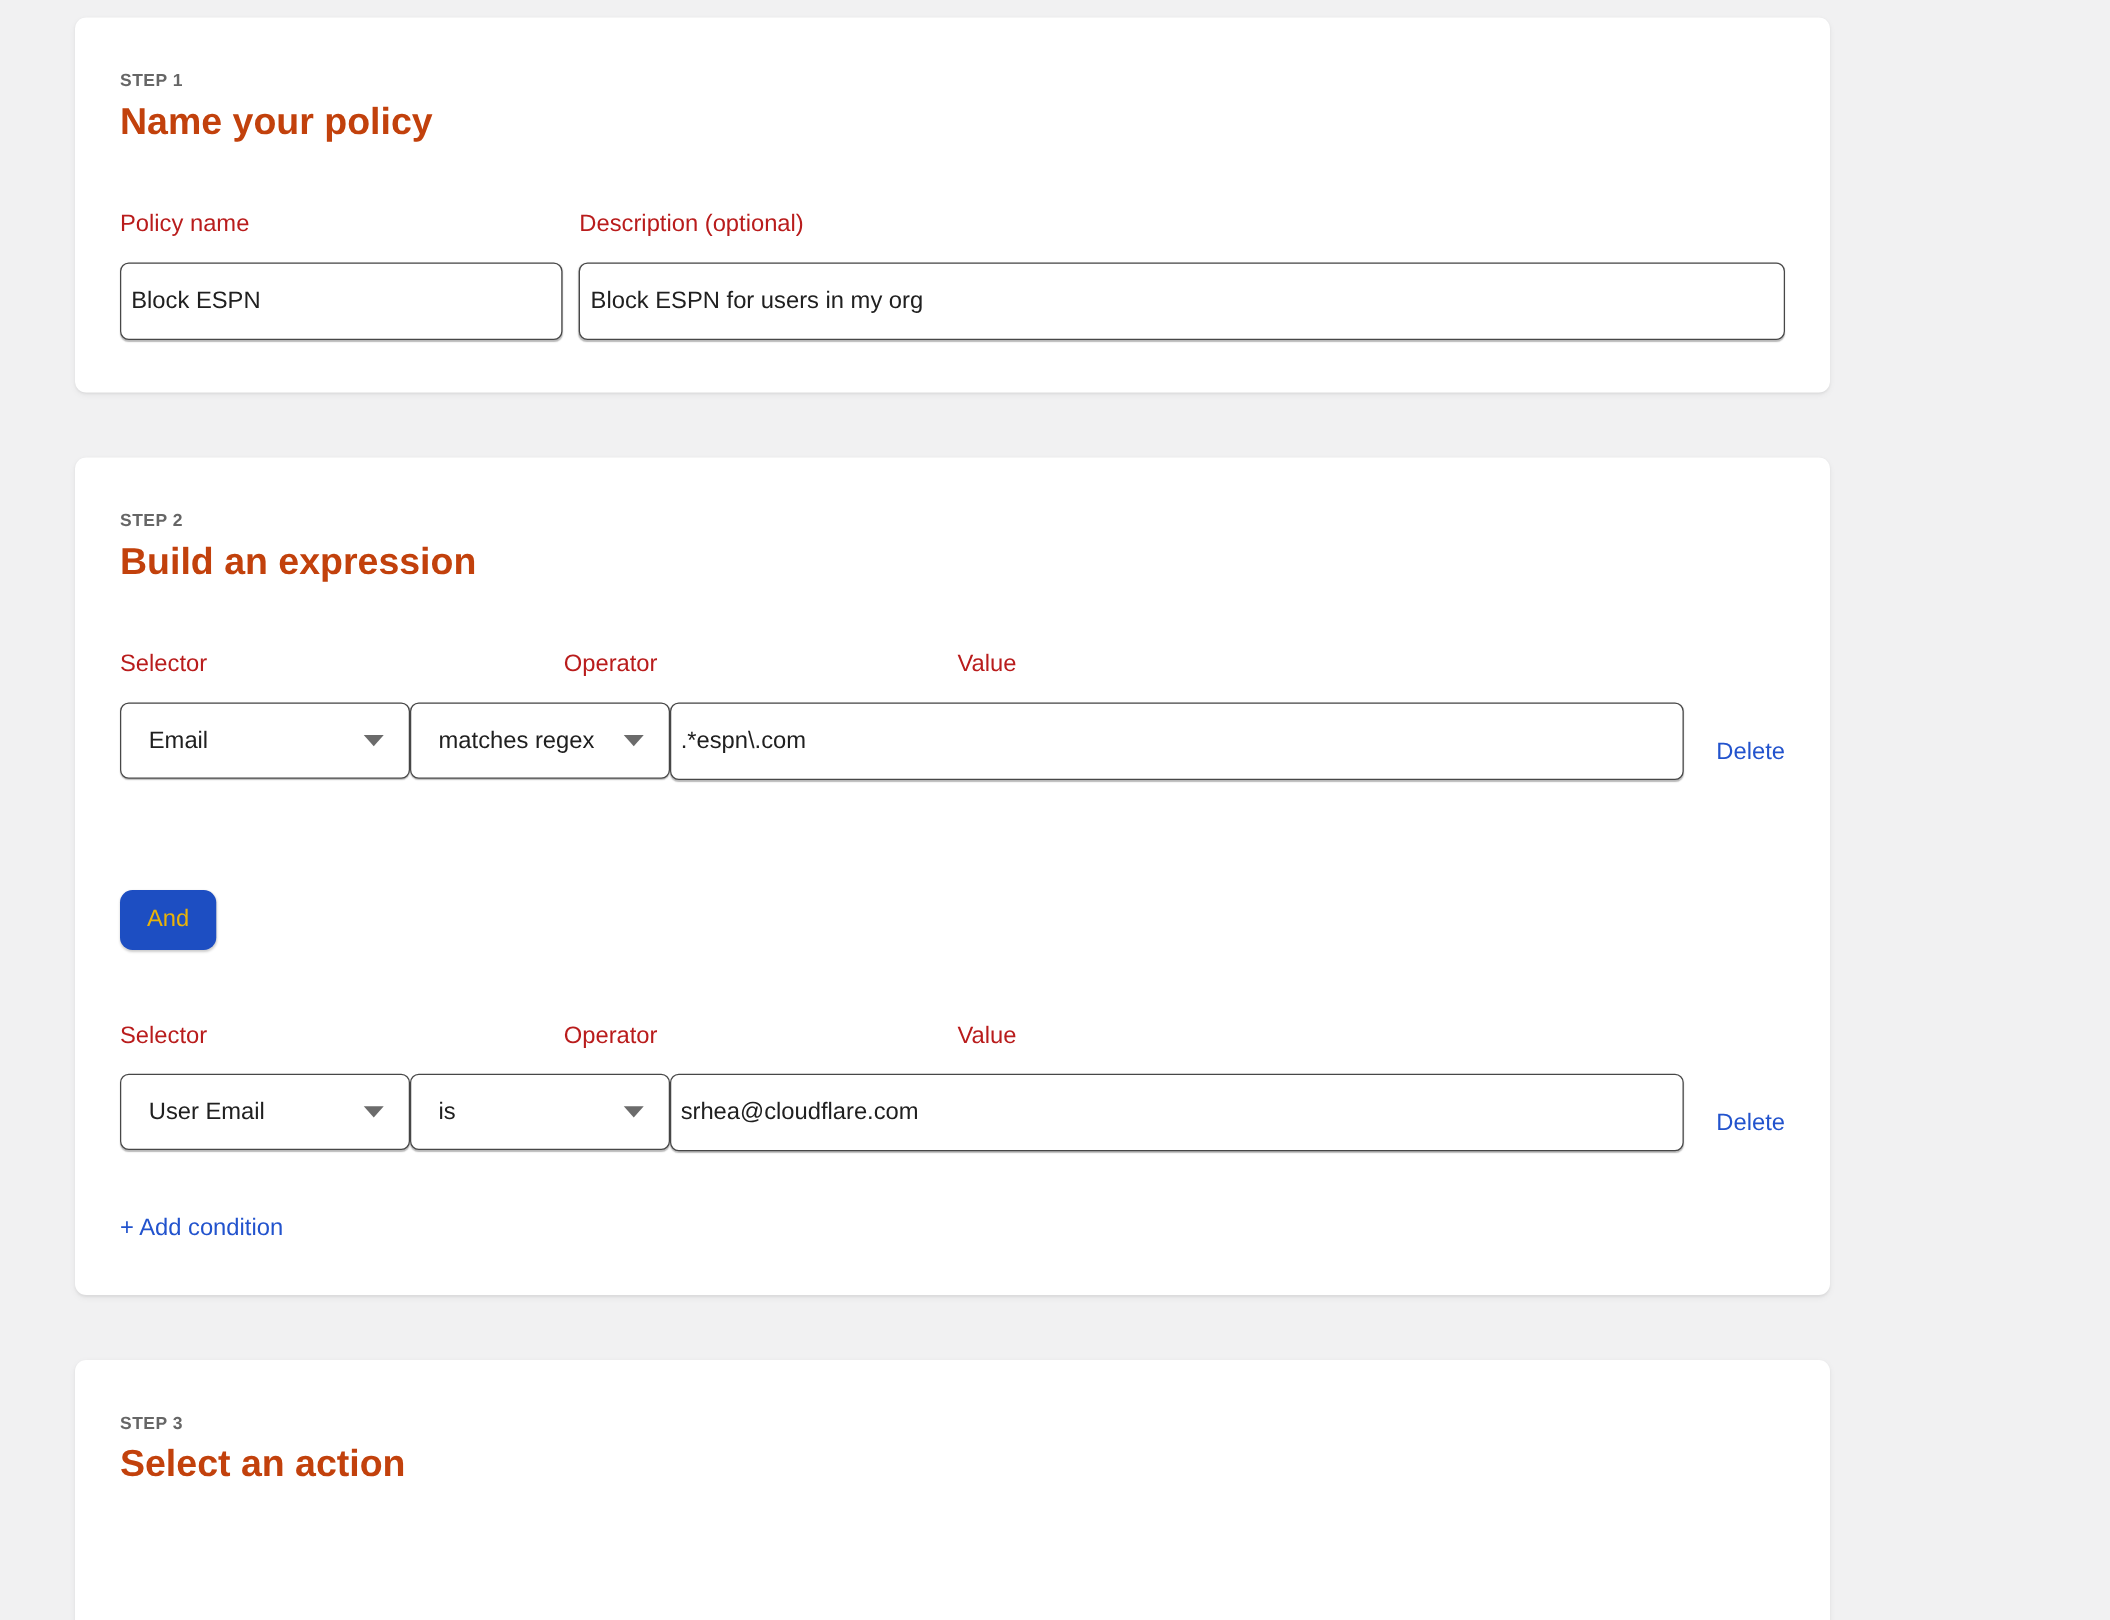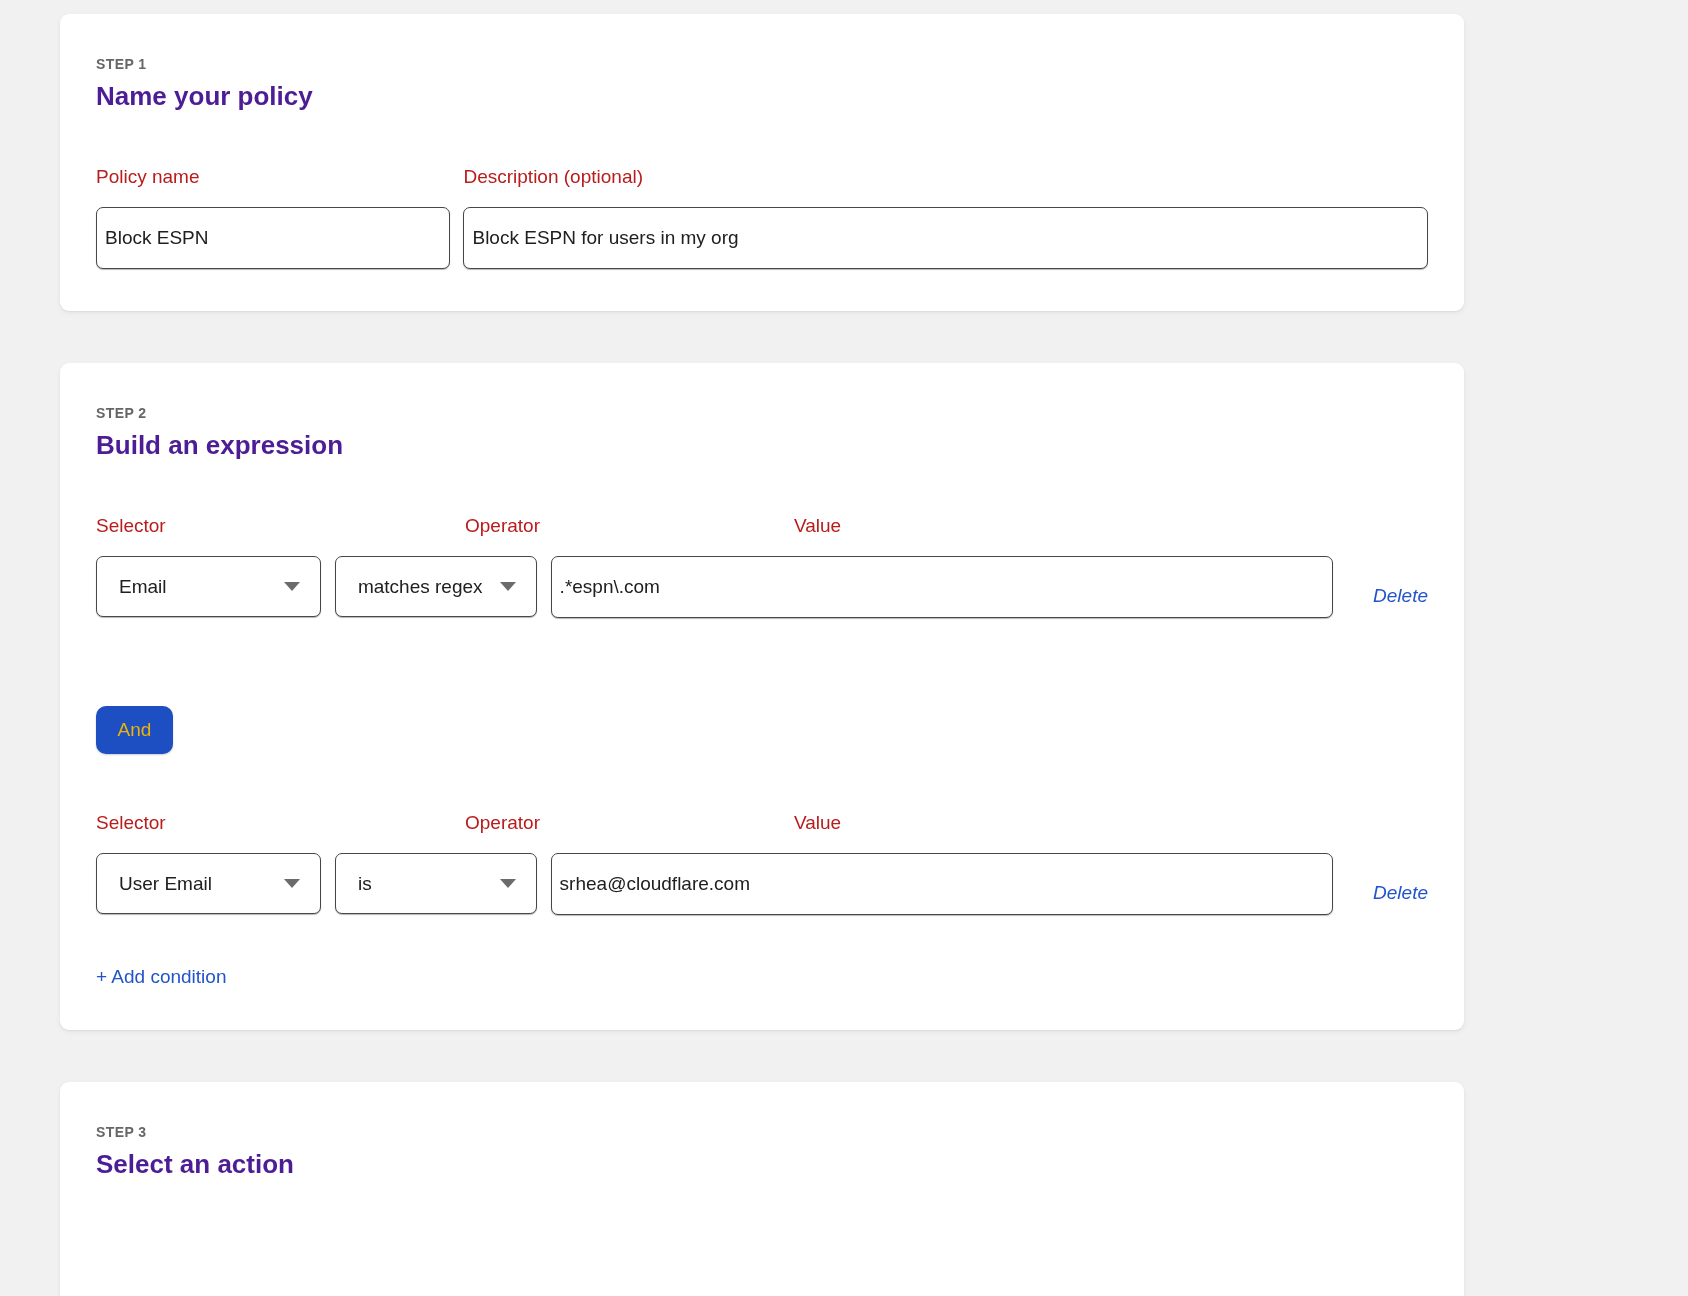--- a/index.html
+++ b/index.html
@@ -25,23 +25,23 @@
   .card:last-child { margin-bottom: 0; height: 270px; }
 
   .step-label {
     font-size: 14px;
     font-weight: 700;
     letter-spacing: 0.4px;
     color: #666666;
     margin-bottom: 9px;
   }
   .card-title {
-    font-size: 26px;
+    font-size: 30px;
     font-weight: 700;
-    color: #4c1d95;
+    color: #c2410c;
     margin-bottom: 54px;
   }
   .card-title.no-follow { margin-bottom: 0; }
 
   .field-row { display: flex; gap: 13px; }
   .field-label {
     font-size: 19px;
     color: #b91c1c;
     margin-bottom: 19px;
     display: block;
@@ -56,21 +56,21 @@
     color: #202020;
     padding: 0 8px;
     background: #ffffff;
     width: 100%;
     outline: none;
   }
   .w-policy { width: 355px; }
   .w-desc   { width: 966px; }
 
   
-  .cond-row { display: flex; gap: 14px; align-items: flex-start; }
+  .cond-row { display: flex; align-items: flex-start; }
   .col-selector { width: 355px; }
   .col-operator { width: 315px; }
   .col-value    { width: 517px; }
   .dropdown {
     height: 61px;
     border: 1px solid #474747;
     border-radius: 7px;
     box-shadow: 0 1px 1px rgba(0,0,0,0.28);
     background: #ffffff;
     display: flex;
@@ -91,21 +91,21 @@
   }
   .delete-link {
     font-size: 19px;
     color: #2253cd;
     text-decoration: none;
     margin-left: 26px;
     align-self: center;
     margin-top: 41px; 
     cursor: pointer;
   }
-  .cond-block .cond-row .delete-link { margin-top: 0; font-style: italic; }
+  .cond-block .cond-row .delete-link { margin-top: 0; }
 
   .and-button {
     margin-top: 88px;
     margin-bottom: 58px;
     width: 77px;
     height: 48px;
     border: none;
     border-radius: 10px;
     background: #1d4ec2;
     color: #eab308;

